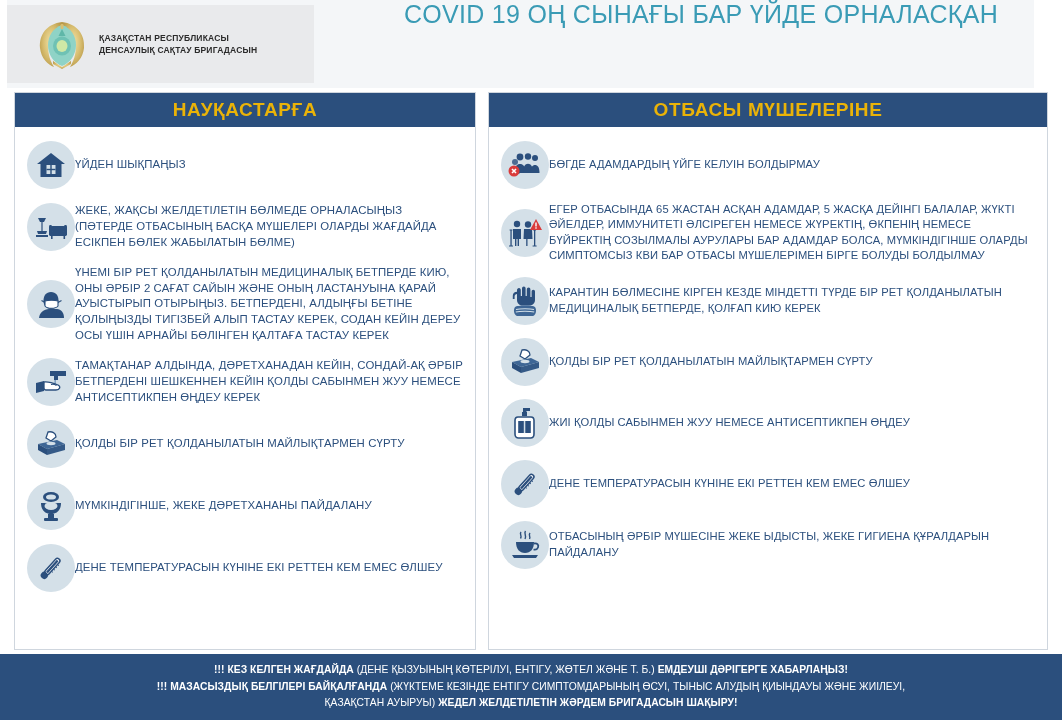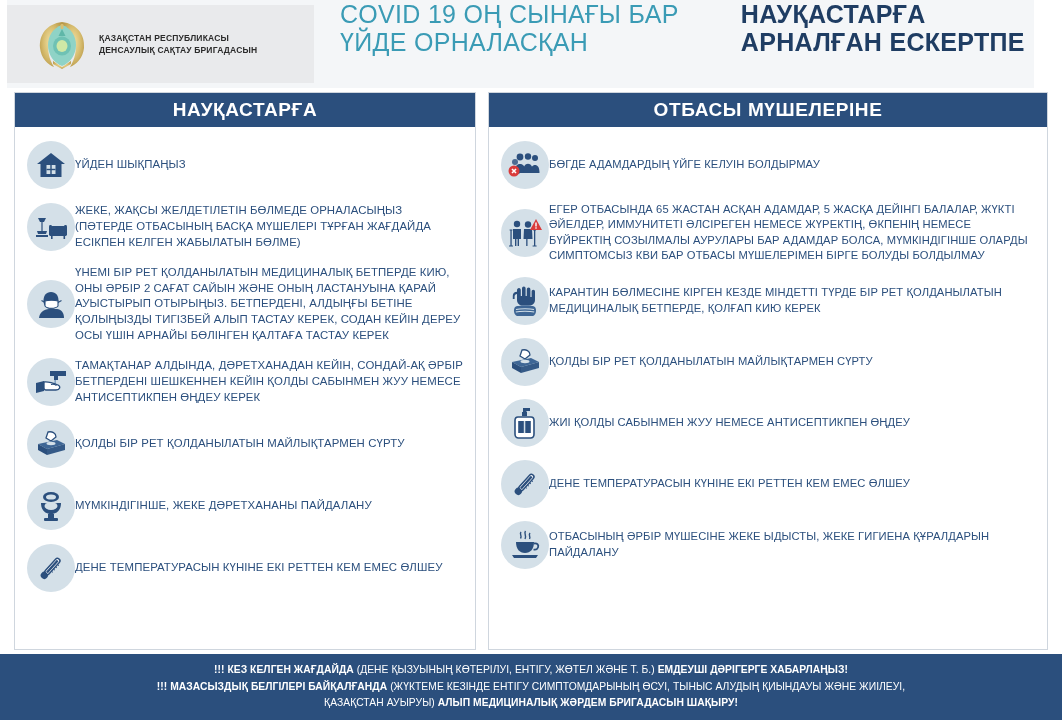--- a/index.html
+++ b/index.html
@@ -53,21 +53,21 @@
     display:flex;gap:12px;padding:4px 14px 0 14px;box-sizing:border-box;
   }
   .col{
     background:#ffffff;border:1px solid #cfd6de;
     display:flex;flex-direction:column;
     box-sizing:border-box;
   }
   .col-left{width:462px;}
   .col-right{width:560px;}
   .col-head{
-    background:#2b4f7d;color:#ffffff;
+    background:#2b4f7d;color:#eab308;
     height:34px;display:flex;align-items:center;justify-content:center;
     font-size:19px;font-weight:bold;letter-spacing:.6px;
     flex:0 0 34px;
   }
   .col-body{
     flex:1;padding:14px 12px 8px 12px;box-sizing:border-box;
     display:flex;flex-direction:column;
   }
   .col-left .col-body{gap:14px;}
   .col-right .col-body{gap:13px;}
@@ -125,21 +125,20 @@
         </svg>
       </div>
       <div class="ministry-name">
         <div>ҚАЗАҚСТАН РЕСПУБЛИКАСЫ</div>
         <div>ДЕНСАУЛЫҚ САҚТАУ БРИГАДАСЫН</div>
       </div>
     </div>
 
     <div class="title-wrap">
       <div class="title-line1">COVID 19 ОҢ СЫНАҒЫ БАР ҮЙДЕ ОРНАЛАСҚАН</div>
-      <div class="title-line2">НАУҚАСТАРҒА АРНАЛҒАН ЕСКЕРТПЕ</div>
     </div>
 
     <div class="header-right-strip"></div>
   </div>
 
   <div class="columns">
 
     <div class="col col-left">
       <div class="col-head">НАУҚАСТАРҒА</div>
       <div class="col-body">
@@ -164,21 +163,21 @@
               <path d="M2 19 L12 19 L11 22 L3 22 Z"></path>
               <path d="M1 23 L13 23 L13 25 L1 25 Z"></path>
               <rect x="15" y="14" width="16" height="6" rx="2.5"></rect>
               <rect x="15" y="20" width="16" height="4" rx="1.2"></rect>
               <rect x="14" y="13" width="3" height="11" rx="1.4"></rect>
               <rect x="29" y="13" width="3" height="11" rx="1.4"></rect>
               <rect x="16" y="24" width="1.6" height="3"></rect>
               <rect x="28.5" y="24" width="1.6" height="3"></rect>
             </svg>
           </div>
-          <div class="row-text">ЖЕКЕ, ЖАҚСЫ ЖЕЛДЕТІЛЕТІН БӨЛМЕДЕ ОРНАЛАСЫҢЫЗ (ПӘТЕРДЕ ОТБАСЫНЫҢ БАСҚА МҮШЕЛЕРІ ТҰРҒАН ЖАҒДАЙДА ЕСІКПЕН КЕЛГЕН ЖАБЫЛАТЫН БӨЛМЕ)</div>
+          <div class="row-text">ЖЕКЕ, ЖАҚСЫ ЖЕЛДЕТІЛЕТІН БӨЛМЕДЕ ОРНАЛАСЫҢЫЗ (ПӘТЕРДЕ ОТБАСЫНЫҢ БАСҚА МҮШЕЛЕРІ ОЛАРДЫ ЖАҒДАЙДА ЕСІКПЕН БӨЛЕК ЖАБЫЛАТЫН БӨЛМЕ)</div>
         </div>
 
         <div class="row">
           <div class="bullet">
             <svg width="32" height="32" viewBox="0 0 32 32">
               <path d="M16 4 C21 4 23.5 8 23.5 12.5 C23.5 18 20.5 21 16 21 C11.5 21 8.5 18 8.5 12.5 C8.5 8 11 4 16 4 Z" fill="#2b4f7d"></path>
               <path d="M4 30 C4.5 24 9 21.5 14 21 L22 21 C26 21.5 29 24 29 30 Z" fill="#2b4f7d"></path>
               <path d="M10 13 C13 12 20 12 23 13 L23 18 C21 21 12 21 10 18 Z" fill="#ffffff" stroke="#2b4f7d" stroke-width="1.1"></path>
               <path d="M10 14.5 L6.5 12.5 M23 14.5 L26.5 12.5" stroke="#2b4f7d" stroke-width="1.1" fill="none"></path>
             </svg>
@@ -357,17 +356,17 @@
   </div>
 
   <div class="footer">
     <div class="footer-line">
       <b>!!! КЕЗ КЕЛГЕН ЖАҒДАЙДА</b><span> (ДЕНЕ ҚЫЗУЫНЫҢ КӨТЕРІЛУІ, ЕНТІГУ, ЖӨТЕЛ ЖӘНЕ Т. Б.) </span><b>ЕМДЕУШІ ДӘРІГЕРГЕ ХАБАРЛАҢЫЗ!</b>
     </div>
     <div class="footer-line">
       <b>!!! МАЗАСЫЗДЫҚ БЕЛГІЛЕРІ БАЙҚАЛҒАНДА</b><span> (ЖҮКТЕМЕ КЕЗІНДЕ ЕНТІГУ СИМПТОМДАРЫНЫҢ ӨСУІ, ТЫНЫС АЛУДЫҢ ҚИЫНДАУЫ ЖӘНЕ ЖИІЛЕУІ,</span>
     </div>
     <div class="footer-line">
-      <span>ҚАЗАҚСТАН АУЫРУЫ) </span><b>АЛЫП МЕДИЦИНАЛЫҚ ЖӘРДЕМ БРИГАДАСЫН ШАҚЫРУ!</b>
+      <span>ҚАЗАҚСТАН АУЫРУЫ) </span><b>ЖЕДЕЛ ЖЕЛДЕТІЛЕТІН ЖӘРДЕМ БРИГАДАСЫН ШАҚЫРУ!</b>
     </div>
   </div>
 
 </div>
 
 </body></html>

